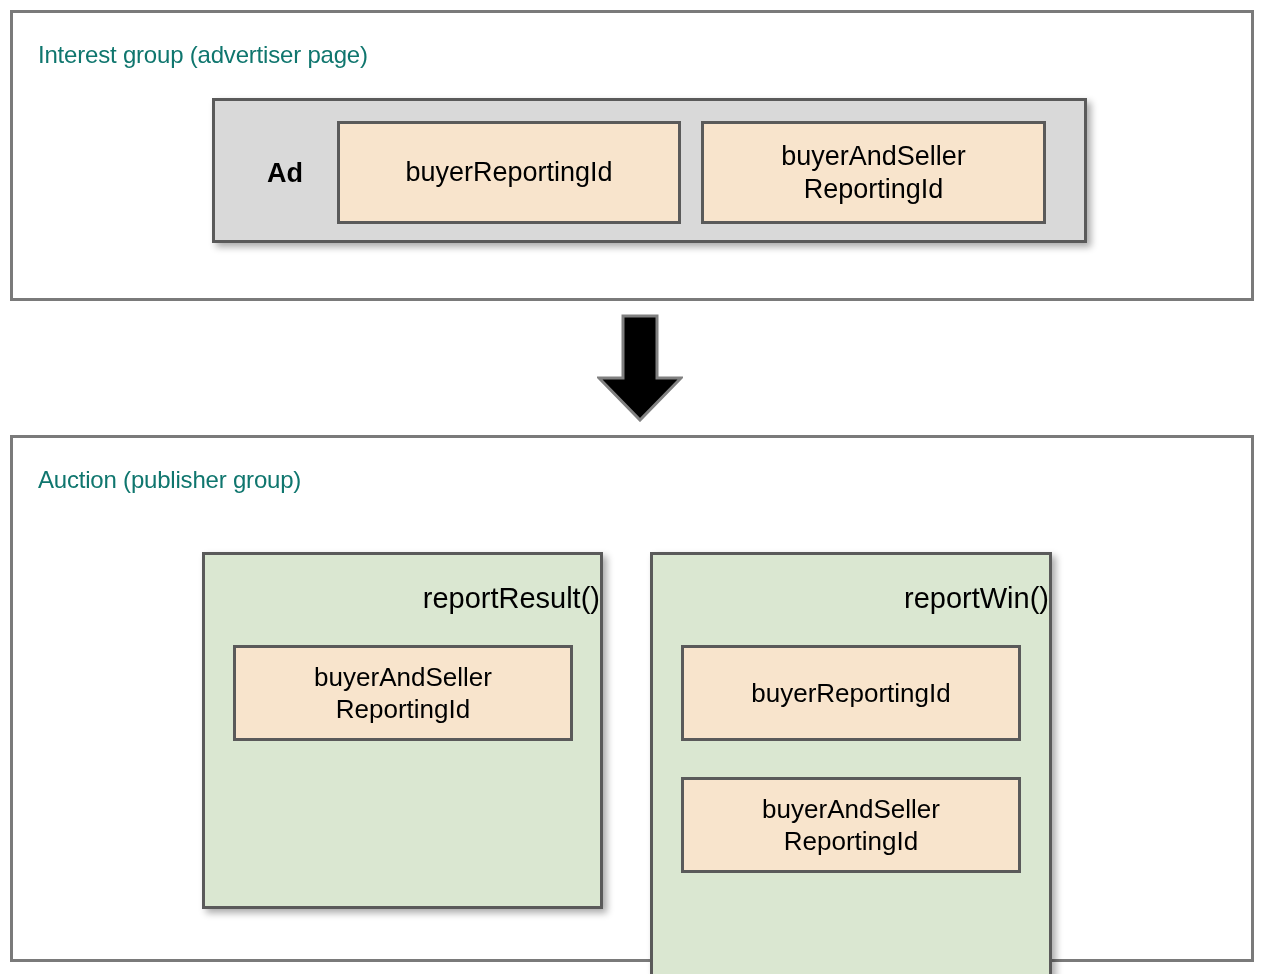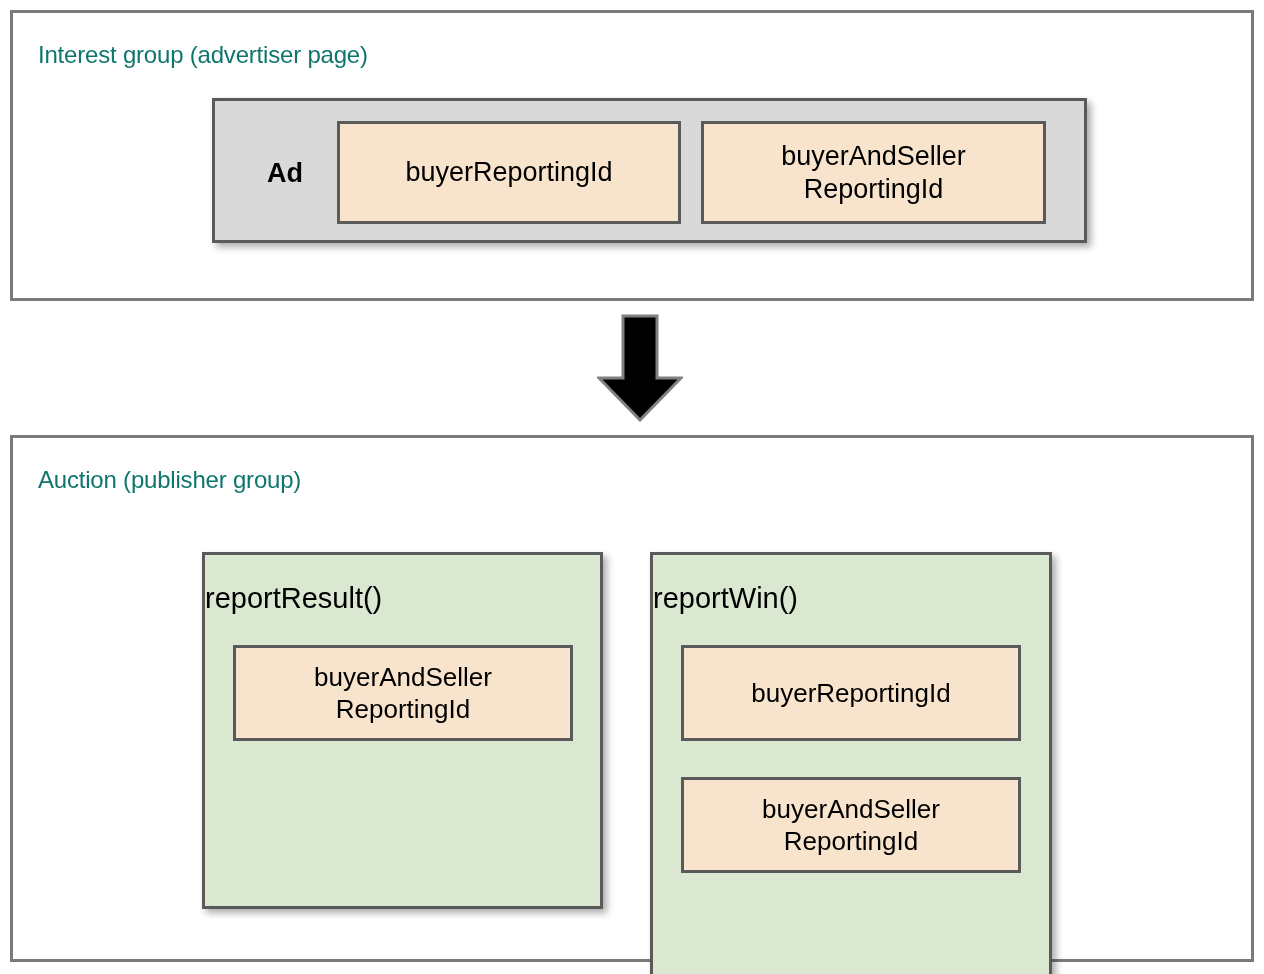--- a/index.html
+++ b/index.html
@@ -120,21 +120,21 @@
     top: 552px;
     width: 402px;
     height: 441px;
     display: block;
   }
   .fn-title {
     position: absolute;
     left: 0;
     right: 0;
     top: 26px;
-    text-align: left;
+    text-align: right;
     font-size: 29px;
     line-height: 34px;
     color: #000000;
   }
   .inner-peach {
     box-shadow: none;
     font-size: 26px;
     line-height: 32px;
   }
   #rr-buyer-and-seller-reporting-id {

